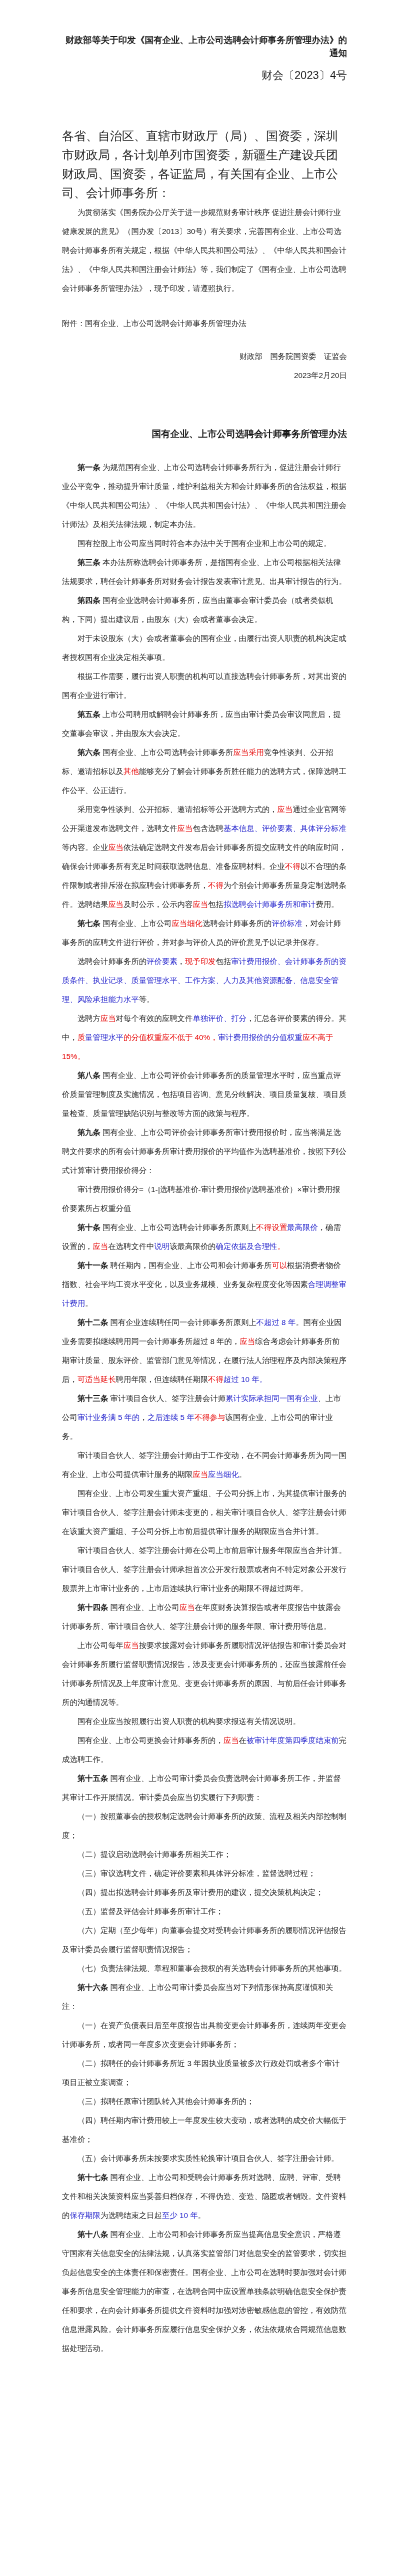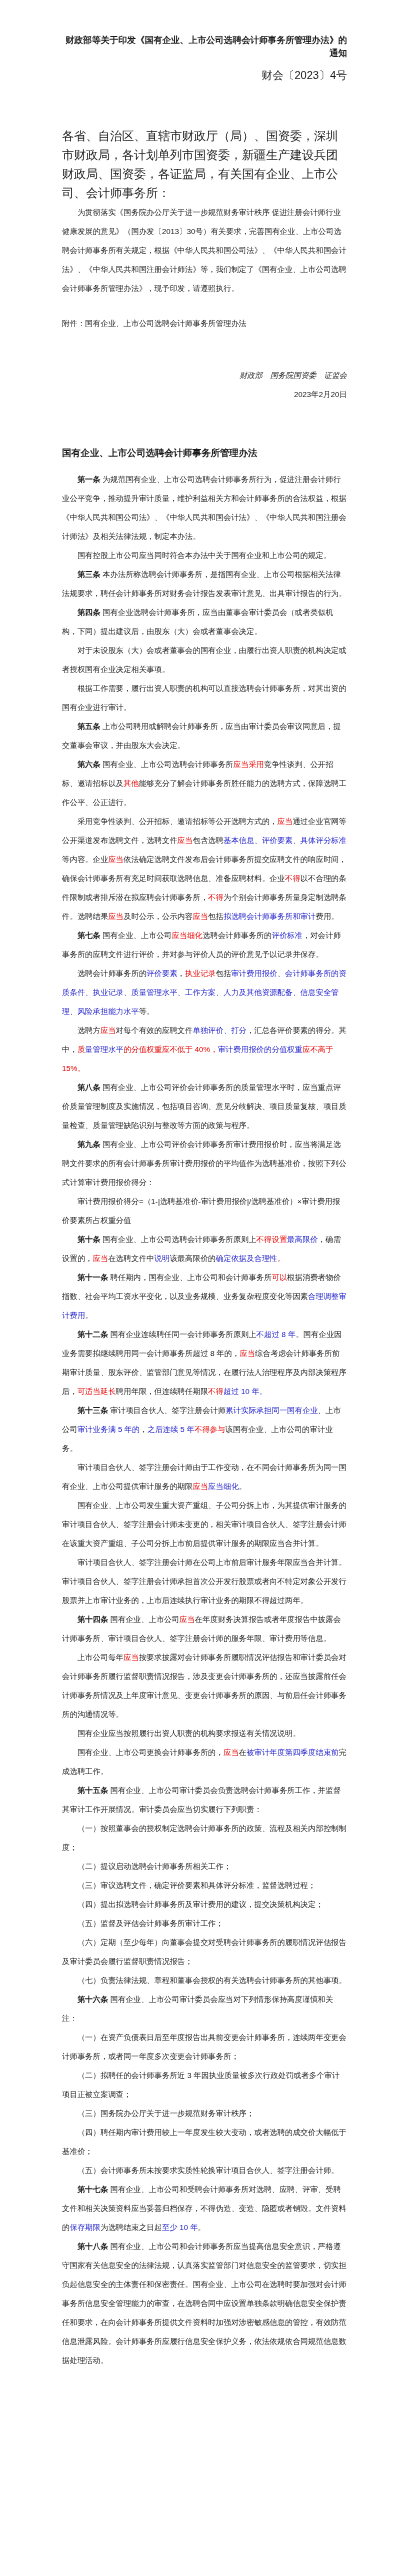--- a/index.html
+++ b/index.html
@@ -4,22 +4,22 @@
 <style>
   html,body{margin:0;padding:0;background:#ffffff;}
   body{width:407px;font-family:"Liberation Sans","DejaVu Sans",sans-serif;color:#1b1b1b;}
   .page{width:407px;min-height:2895px;box-sizing:border-box;padding:34px 60px 46px 62px;background:#ffffff;}
   .title{font-size:8.8px;font-weight:bold;text-align:right;line-height:13.4px;margin:0;}
   .docnum{font-size:11px;font-weight:normal;text-align:right;margin:8.2px 0 0;line-height:13.4px;}
   .addressee{margin:45px 0 0;line-height:19px;font-size:12px;}
   .para{margin:0;text-indent:2em;line-height:19px;font-size:7.7px;}
   .attachment{margin:15.5px 0 0;line-height:19px;font-size:7.7px;}
   .signer{margin:0;text-align:right;line-height:19px;font-size:7.7px;}
-  .signer-first{margin-top:33px;font-style:italic;}
-  .measures-title{font-size:9.3px;font-weight:bold;text-align:left;margin:42px 0 10px;line-height:14.4px;}
+  .signer-first{margin-top:14px;}
+  .measures-title{font-size:9.3px;font-weight:bold;text-align:right;margin:42px 0 17px;line-height:14.4px;}
   #measures-body p{margin:0;}
   .b{font-weight:bold;}
 </style>
 </head>
 <body>
 
 <div class="page">
   <h1 class="title">财政部等关于印发《国有企业、上市公司选聘会计师事务所管理办法》的通知</h1>
   <div class="docnum">财会〔2023〕4号</div>
   <p class="addressee">各省、自治区、直辖市财政厅（局）、国资委，深圳市财政局，各计划单列市国资委，新疆生产建设兵团财政局、国资委，各证监局，有关国有企业、上市公司、会计师事务所：</p>
@@ -32,21 +32,21 @@
       <p class="para"><span class="b">第一条 </span><span>为规范国有企业、上市公司选聘会计师事务所行为，促进注册会计师行业公平竞争，推动提升审计质量，维护利益相关方和会计师事务所的合法权益，根据《中华人民共和国公司法》、《中华人民共和国会计法》、《中华人民共和国注册会计师法》及相关法律法规，制定本办法。</span></p>
       <p class="para"><span>国有控股上市公司应当同时符合本办法中关于国有企业和上市公司的规定。</span></p>
       <p class="para"><span class="b">第三条 </span><span>本办法所称选聘会计师事务所，是指国有企业、上市公司根据相关法律法规要求，聘任会计师事务所对财务会计报告发表审计意见、出具审计报告的行为。</span></p>
       <p class="para"><span class="b">第四条 </span><span>国有企业选聘会计师事务所，应当由董事会审计委员会（或者类似机构，下同）提出建议后，由股东（大）会或者董事会决定。</span></p>
       <p class="para"><span>对于未设股东（大）会或者董事会的国有企业，由履行出资人职责的机构决定或者授权国有企业决定相关事项。</span></p>
       <p class="para"><span>根据工作需要，履行出资人职责的机构可以直接选聘会计师事务所，对其出资的国有企业进行审计。</span></p>
       <p class="para"><span class="b">第五条 </span><span>上市公司聘用或解聘会计师事务所，应当由审计委员会审议同意后，提交董事会审议，并由股东大会决定。</span></p>
       <p class="para"><span class="b">第六条 </span><span>国有企业、上市公司选聘会计师事务所</span><span style="color: rgb(230, 0, 0);">应当采用</span><span>竞争性谈判、公开招标、邀请招标以及</span><span style="color: rgb(230, 0, 0);">其他</span><span>能够充分了解会计师事务所胜任能力的选聘方式，保障选聘工作公平、公正进行。</span></p>
       <p class="para"><span>采用竞争性谈判、公开招标、邀请招标等公开选聘方式的，</span><span style="color: rgb(230, 0, 0);">应当</span><span>通过企业官网等公开渠道发布选聘文件，选聘文件</span><span style="color: rgb(230, 0, 0);">应当</span><span>包含选聘</span><span style="color: rgb(35, 35, 204);">基本信息、评价要素、具体评分标准</span><span>等内容。企业</span><span style="color: rgb(230, 0, 0);">应当</span><span>依法确定选聘文件发布后会计师事务所提交应聘文件的响应时间，确保会计师事务所有充足时间获取选聘信息、准备应聘材料。企业</span><span style="color: rgb(230, 0, 0);">不得</span><span>以不合理的条件限制或者排斥潜在拟应聘会计师事务所，</span><span style="color: rgb(230, 0, 0);">不得</span><span>为个别会计师事务所量身定制选聘条件。选聘结果</span><span style="color: rgb(230, 0, 0);">应当</span><span>及时公示，公示内容</span><span style="color: rgb(230, 0, 0);">应当</span><span>包括</span><span style="color: rgb(35, 35, 204);">拟选聘会计师事务所和审计</span><span>费用。</span></p>
       <p class="para"><span class="b">第七条 </span><span>国有企业、上市公司</span><span style="color: rgb(230, 0, 0);">应当细化</span><span>选聘会计师事务所的</span><span style="color: rgb(35, 35, 204);">评价标准</span><span>，对会计师事务所的应聘文件进行评价，并对参与评价人员的评价意见予以记录并保存。</span></p>
-      <p class="para"><span>选聘会计师事务所的</span><span style="color: rgb(35, 35, 204);">评价要素</span><span>，</span><span style="color: rgb(230, 0, 0);">执业记录</span><span>包括</span><span style="color: rgb(35, 35, 204);">审计费用报价、会计师事务所的资质条件、执业记录、质量管理水平、工作方案、人力及其他资源配备、信息安全管理、风险承担能力水平</span><span>等。</span></p>
+      <p class="para"><span>选聘会计师事务所的</span><span style="color: rgb(35, 35, 204);">评价要素</span><span>，</span><span style="color: rgb(230, 0, 0);">现予印发</span><span>包括</span><span style="color: rgb(35, 35, 204);">审计费用报价、会计师事务所的资质条件、执业记录、质量管理水平、工作方案、人力及其他资源配备、信息安全管理、风险承担能力水平</span><span>等。</span></p>
       <p class="para"><span>选聘方</span><span style="color: rgb(230, 0, 0);">应当</span><span>对每个有效的应聘文件</span><span style="color: rgb(35, 35, 204);">单独评价、打分</span><span>，汇总各评价要素的得分。其中，</span><span style="color: rgb(230, 0, 0);">质</span><span style="color: rgb(35, 35, 204);">量管理水平</span><span style="color: rgb(230, 0, 0);">的分值权重应不低于 40%，</span><span style="color: rgb(35, 35, 204);">审计费用报价的分值权重</span><span style="color: rgb(230, 0, 0);">应不高于 15%。</span></p>
       <p class="para"><span class="b">第八条 </span><span>国有企业、上市公司评价会计师事务所的质量管理水平时，应当重点评价质量管理制度及实施情况，包括项目咨询、意见分歧解决、项目质量复核、项目质量检查、质量管理缺陷识别与整改等方面的政策与程序。</span></p>
       <p class="para"><span class="b">第九条 </span><span>国有企业、上市公司评价会计师事务所审计费用报价时，应当将满足选聘文件要求的所有会计师事务所审计费用报价的平均值作为选聘基准价，按照下列公式计算审计费用报价得分：</span></p>
       <p class="para"><span>审计费用报价得分=（1-|选聘基准价-审计费用报价|/选聘基准价）×审计费用报价要素所占权重分值</span></p>
       <p class="para"><span class="b">第十条 </span><span>国有企业、上市公司选聘会计师事务所原则上</span><span style="color: rgb(230, 0, 0);">不得设置</span><span style="color: rgb(35, 35, 204);">最高限价</span><span>，确需设置的，</span><span style="color: rgb(230, 0, 0);">应当</span><span>在选聘文件中</span><span style="color: rgb(35, 35, 204);">说明</span><span>该最高限价的</span><span style="color: rgb(35, 35, 204);">确定依据及合理性</span><span style="color: rgb(230, 0, 0);">。</span></p>
       <p class="para"><span class="b">第十一条 </span><span>聘任期内，国有企业、上市公司和会计师事务所</span><span style="color: rgb(230, 0, 0);">可以</span><span>根据消费者物价指数、社会平均工资水平变化，以及业务规模、业务复杂程度变化等因素</span><span style="color: rgb(35, 35, 204);">合理调整审计费用</span><span>。</span></p>
       <p class="para"><span class="b">第十二条 </span><span>国有企业连续聘任同一会计师事务所原则上</span><span style="color: rgb(35, 35, 204);">不超过 8 年</span><span>。国有企业因业务需要拟继续聘用同一会计师事务所超过 8 年的，</span><span style="color: rgb(230, 0, 0);">应当</span><span>综合考虑会计师事务所前期审计质量、股东评价、监管部门意见等情况，在履行法人治理程序及内部决策程序后，</span><span style="color: rgb(230, 0, 0);">可适当延长</span><span>聘用年限，但连续聘任期限</span><span style="color: rgb(230, 0, 0);">不得</span><span style="color: rgb(35, 35, 204);">超过 10 年。</span></p>
       <p class="para"><span class="b">第十三条 </span><span>审计项目合伙人、签字注册会计师</span><span style="color: rgb(35, 35, 204);">累计实际承担同一国有企业</span><span>、上市公司</span><span style="color: rgb(35, 35, 204);">审计业务满 5 年的</span><span>，</span><span style="color: rgb(35, 35, 204);">之后连续 5 年</span><span style="color: rgb(230, 0, 0); margin-top: 11px;">不得参与</span><span>该国有企业、上市公司的审计业务。</span></p>
       <p class="para"><span>审计项目合伙人、签字注册会计师由于工作变动，在不同会计师事务所为同一国有企业、上市公司提供审计服务的期限</span><span style="color: rgb(230, 0, 0);">应当</span><span style="color: rgb(35, 35, 204);">应当细化</span><span>。</span></p>
       <p class="para"><span>国有企业、上市公司发生重大资产重组、子公司分拆上市，为其提供审计服务的审计项目合伙人、签字注册会计师未变更的，相关审计项目合伙人、签字注册会计师在该重大资产重组、子公司分拆上市前后提供审计服务的期限应当合并计算。</span></p>
@@ -59,20 +59,20 @@
       <p class="para"><span>（一）按照董事会的授权制定选聘会计师事务所的政策、流程及相关内部控制制度；</span></p>
       <p class="para"><span>（二）提议启动选聘会计师事务所相关工作；</span></p>
       <p class="para"><span>（三）审议选聘文件，确定评价要素和具体评分标准，监督选聘过程；</span></p>
       <p class="para"><span>（四）提出拟选聘会计师事务所及审计费用的建议，提交决策机构决定；</span></p>
       <p class="para"><span>（五）监督及评估会计师事务所审计工作；</span></p>
       <p class="para"><span>（六）定期（至少每年）向董事会提交对受聘会计师事务所的履职情况评估报告及审计委员会履行监督职责情况报告；</span></p>
       <p class="para"><span>（七）负责法律法规、章程和董事会授权的有关选聘会计师事务所的其他事项。</span></p>
       <p class="para"><span class="b">第十六条 </span><span>国有企业、上市公司审计委员会应当对下列情形保持高度谨慎和关注：</span></p>
       <p class="para"><span>（一）在资产负债表日后至年度报告出具前变更会计师事务所，连续两年变更会计师事务所，或者同一年度多次变更会计师事务所；</span></p>
       <p class="para"><span>（二）拟聘任的会计师事务所近 3 年因执业质量被多次行政处罚或者多个审计项目正被立案调查；</span></p>
-      <p class="para"><span>（三）国务院办公厅关于进一步规范财务审计秩序；</span></p>
+      <p class="para"><span>（三）拟聘任原审计团队转入其他会计师事务所的；</span></p>
       <p class="para"><span>（四）聘任期内审计费用较上一年度发生较大变动，或者选聘的成交价大幅低于基准价；</span></p>
       <p class="para"><span>（五）会计师事务所未按要求实质性轮换审计项目合伙人、签字注册会计师。</span></p>
       <p class="para"><span class="b">第十七条 </span><span>国有企业、上市公司和受聘会计师事务所对选聘、应聘、评审、受聘文件和相关决策资料应当妥善归档保存，不得伪造、变造、隐匿或者销毁。文件资料的</span><span style="color: rgb(35, 35, 204); margin-top: 24px;">保存期限</span><span>为选聘结束之日起</span><span style="color: rgb(35, 35, 204);">至少 10 年</span><span>。</span></p>
       <p class="para"><span class="b">第十八条 </span><span>国有企业、上市公司和会计师事务所应当提高信息安全意识，严格遵守国家有关信息安全的法律法规，认真落实监管部门对信息安全的监管要求，切实担负起信息安全的主体责任和保密责任。国有企业、上市公司在选聘时要加强对会计师事务所信息安全管理能力的审查，在选聘合同中应设置单独条款明确信息安全保护责任和要求，在向会计师事务所提供文件资料时加强对涉密敏感信息的管控，有效防范信息泄露风险。会计师事务所应履行信息安全保护义务，依法依规依合同规范信息数据处理活动。</span></p>
     </div>
 </div>
 
 
 </body></html>

